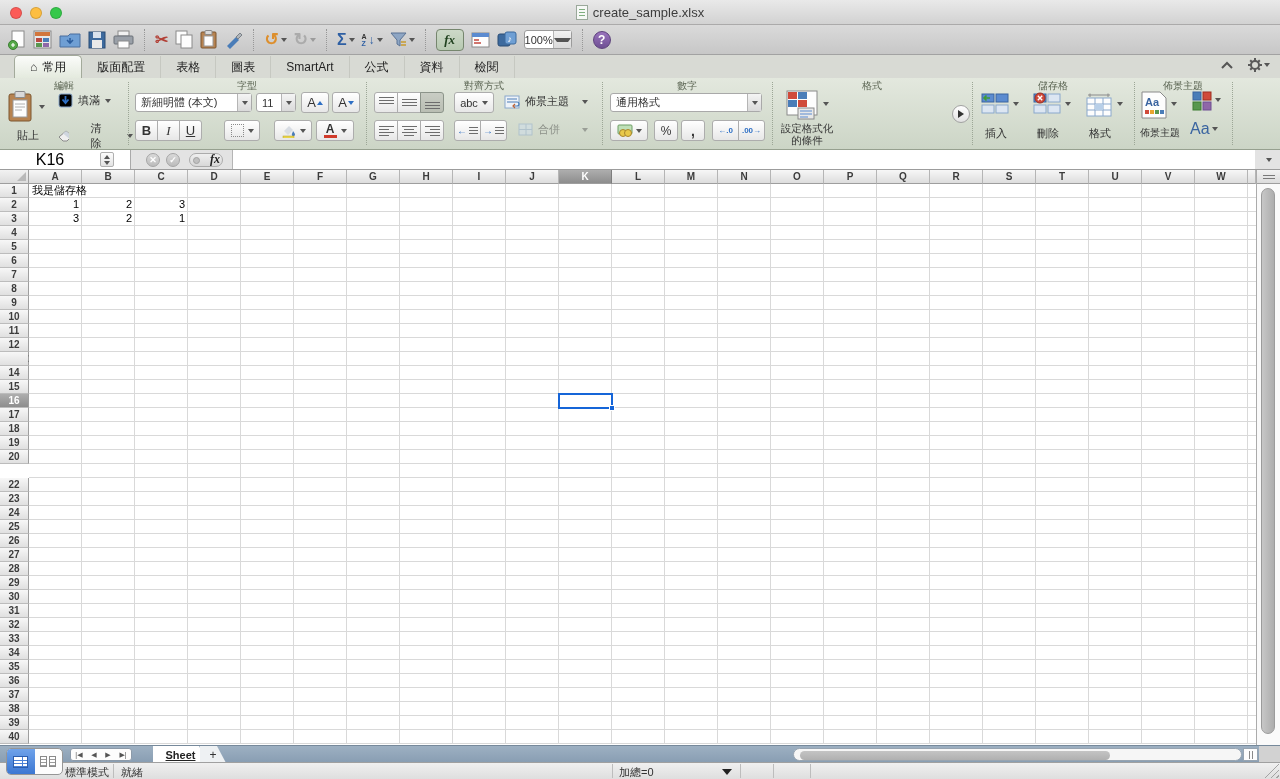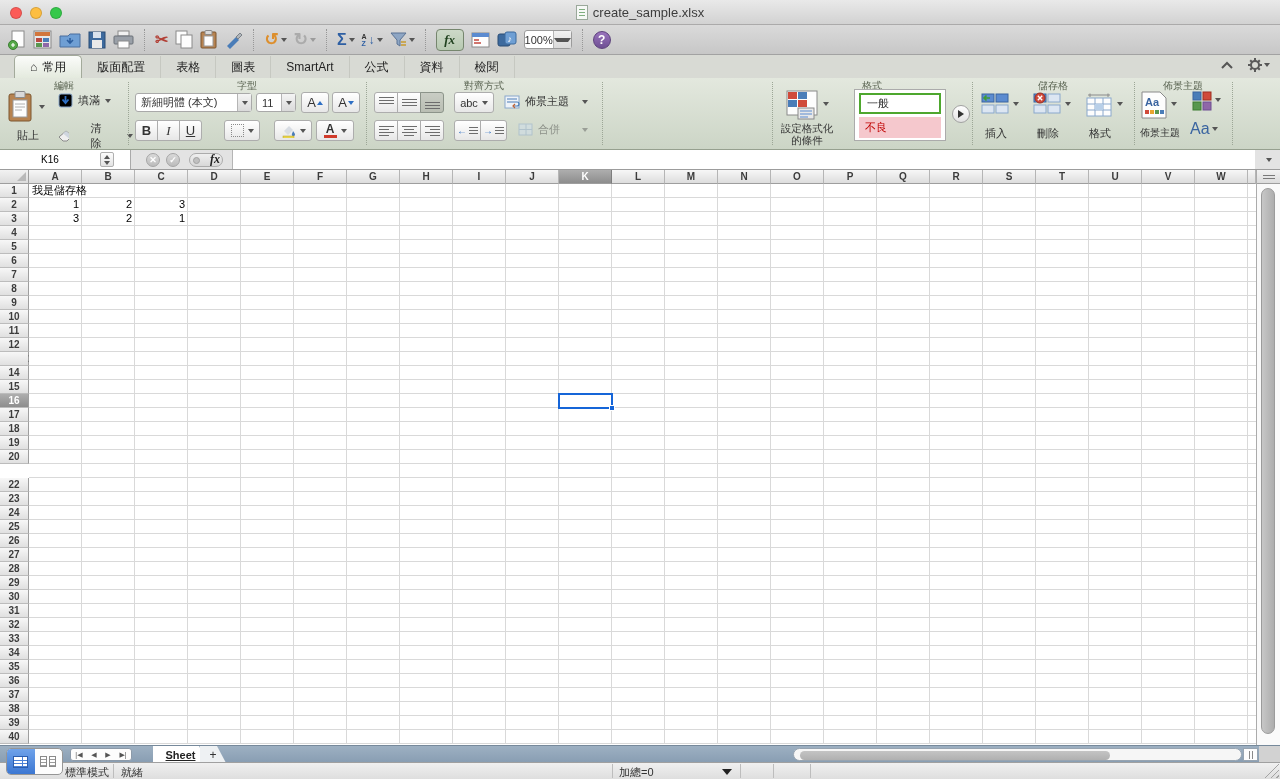--- a/index.html
+++ b/index.html
@@ -76,21 +76,21 @@
   .seg .rbtn:first-child { border-radius:3px 0 0 3px; margin-left:0; }
   .seg .rbtn:last-child { border-radius:0 3px 3px 0; }
   .biglabel { position:absolute; text-align:center; font-size:11px; color:#333; }
   .chip { font-size:11px; display:flex; align-items:center; padding:0 6px; }
 
   
   #formulabar { left:0; top:150px; width:1280px; height:20px; background:#e3e3e3;
     border-bottom:1px solid #9c9c9c; }
   #namebox { position:absolute; left:0; top:0; width:131px; height:19px; background:#fff;
     border-right:1px solid #aaa; display:flex; align-items:center; }
-  #namebox input { width:100px; border:none; outline:none; text-align:center; font-size:10px;
+  #namebox input { width:100px; border:none; outline:none; text-align:center; font-size:16px;
     font-family:"Liberation Sans",sans-serif; }
   .stepper { width:14px; height:15px; border:1px solid #b0b0b0; border-radius:2px;
     background:linear-gradient(#fdfdfd,#e3e3e3); display:flex; flex-direction:column;
     align-items:center; justify-content:center; gap:2px; }
   .tri-up { width:0;height:0;border-left:3px solid transparent;border-right:3px solid transparent;border-bottom:4px solid #555; }
   .tri-dn { width:0;height:0;border-left:3px solid transparent;border-right:3px solid transparent;border-top:4px solid #555; }
   .fbtn { position:absolute; top:3px; width:14px; height:14px; border-radius:50%;
     background:linear-gradient(#d9d9d9,#bcbcbc); border:1px solid #a5a5a5; color:#fff;
     font-size:9px; display:flex; align-items:center; justify-content:center; font-weight:bold; }
   #fx-pill { position:absolute; left:189px; top:3px; width:34px; height:14px; border-radius:7px;
@@ -520,42 +520,61 @@
       <svg width="15" height="13">
           <rect x="1" y="1" width="13" height="11" fill="#cfe0f2" stroke="#8aa8cc"></rect>
           <path d="M8 1v11M1 6.5h13" stroke="#8aa8cc"></path>
         </svg>
       <span class="smalllabel">合併</span>
     </div>
     <span class="dd abs" style="left:216px;top:50px;opacity:.45;"></span>
   </div>
   <div class="gsep" style="left:602px;"></div>
 
+  <div class="group" style="left:602px;width:170px;">
+    <div class="glabel">數字</div>
+    <div class="combo abs" style="left:8px;top:15px;width:152px;height:19px;">
+      <span class="val">通用格式</span>
+        <span class="dseg">
+          <span class="dd"></span>
+        </span>
+    </div>
+    <div class="rbtn abs" style="left:8px;top:42px;width:38px;height:21px;gap:3px;">
+      <svg width="16" height="13">
+          <rect x="1" y="1" width="14" height="9" rx="1" fill="#bfe0b8" stroke="#6f9e66"></rect>
+          <circle cx="6" cy="9" r="3.5" fill="#e8c94a" stroke="#a8862e"></circle>
+          <circle cx="11" cy="9" r="3.5" fill="#e8c94a" stroke="#a8862e"></circle>
+        </svg>
+      <span class="dd"></span>
+    </div>
+    <div class="rbtn abs" style="left:52px;top:42px;width:24px;height:21px;font-size:12px;">%</div>
+    <div class="rbtn abs" style="left:79px;top:42px;width:24px;height:21px;font-size:14px;font-weight:bold;">,</div>
+    <div class="seg abs" style="left:110px;top:42px;">
+      <div class="rbtn" style="width:27px;height:21px;font-size:8px;color:#2e6fc4;font-weight:bold;">←.0</div>
+      <div class="rbtn" style="width:27px;height:21px;font-size:8px;color:#2e6fc4;font-weight:bold;">.00→</div>
+    </div>
+  </div>
   <div class="gsep" style="left:772px;"></div>
 
   <div class="group" style="left:772px;width:200px;">
     <div class="glabel">格式</div>
     <div class="abs" style="left:14px;top:12px;display:flex;align-items:flex-start;gap:3px;">
       <svg width="34" height="30">
         <rect x="1" y="1" width="30" height="24" fill="#fdfdfd" stroke="#8a8a8a"></rect>
         <rect x="2" y="2" width="9" height="7" fill="#d04a3a"></rect>
           <rect x="12" y="2" width="9" height="7" fill="#4a7db8"></rect>
         <rect x="2" y="10" width="9" height="7" fill="#4a7db8"></rect>
           <rect x="12" y="10" width="9" height="7" fill="#d04a3a"></rect>
         <rect x="12" y="18" width="16" height="11" fill="#e8e8e8" stroke="#8a8a8a"></rect>
         <path d="M14 21h12M14 24h12M14 27h8" stroke="#5b8bd0"></path>
       </svg>
       <span class="dd" style="margin-top:12px;"></span>
     </div>
     <div class="biglabel" style="left:0px;top:44px;width:70px;line-height:12px;font-size:10.5px;">
       <span>設定格式化</span><br><span>的條件</span>
-    </div>
-    <div class="abs" style="left:82px;top:11px;width:92px;height:52px;background:#fff;border:1px solid #ababab;">
-      <div class="chip" style="position:absolute;left:4px;top:3px;right:4px;height:21px;background:#fff;border:2px solid #4ea72e;color:#333;">一般</div>
-      <div class="chip" style="position:absolute;left:4px;top:27px;right:4px;height:21px;background:#f5c8cd;color:#c00000;">不良</div>
     </div>
     <div class="abs" style="left:180px;top:27px;width:18px;height:18px;border-radius:50%;background:linear-gradient(#fff,#e2e2e2);border:1px solid #a2a2a2;display:flex;align-items:center;justify-content:center;">
       <span style="width:0;height:0;border-top:4px solid transparent;border-bottom:4px solid transparent;border-left:6px solid #333;"></span>
     </div>
   </div>
   <div class="gsep" style="left:972px;"></div>
 
   <div class="group" style="left:972px;width:162px;">
     <div class="glabel">儲存格</div>
     <div class="abs" style="left:8px;top:14px;display:flex;gap:3px;">

